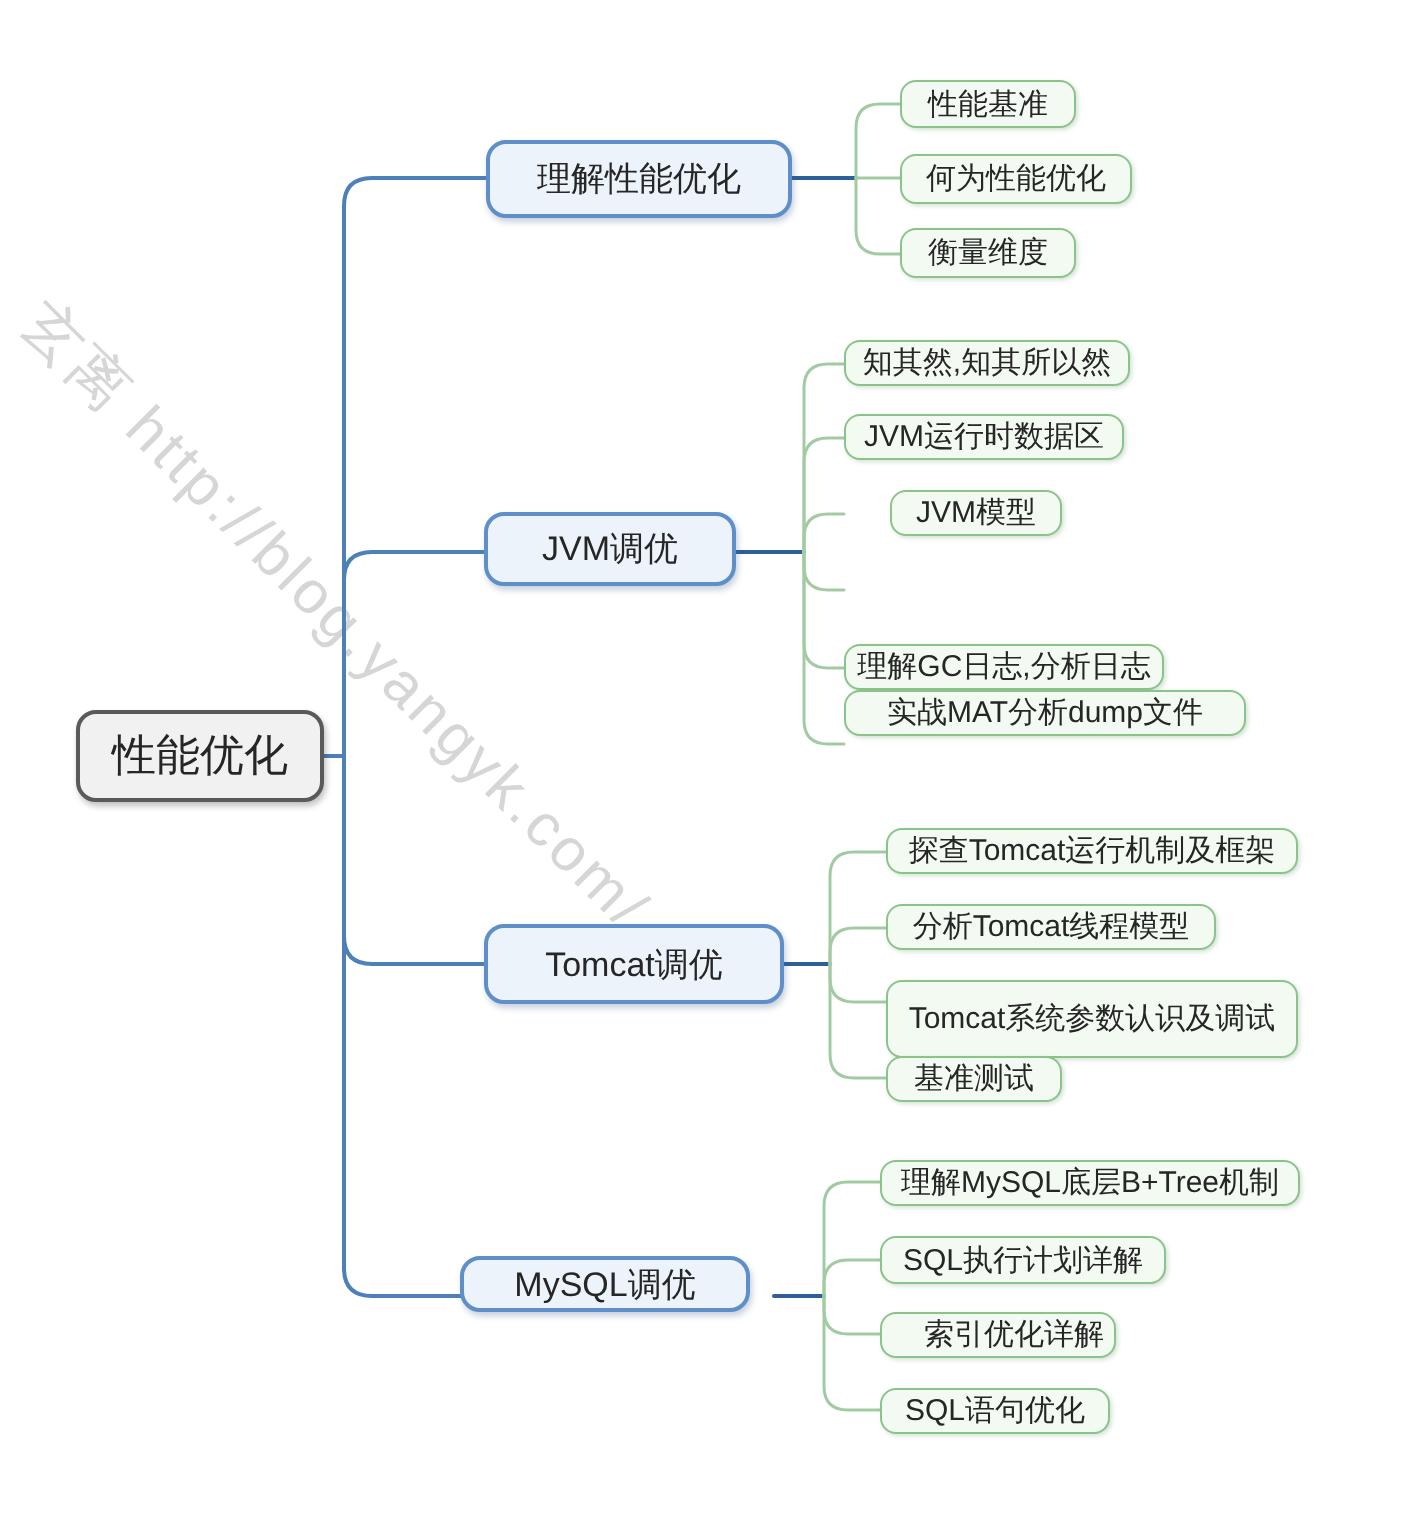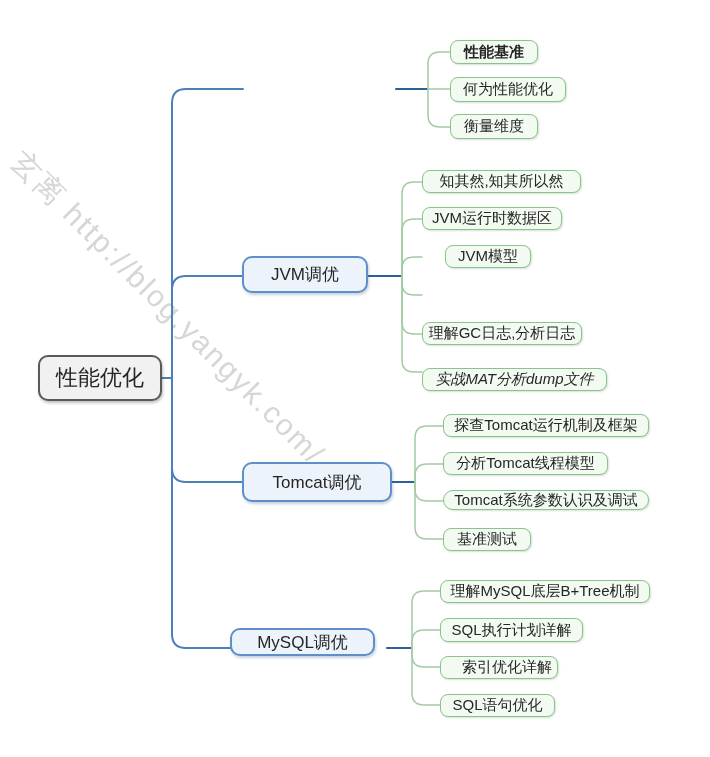--- a/index.html
+++ b/index.html
@@ -106,63 +106,66 @@
       <path d="M412,648 V642 Q412,630 424,630 H440"></path>
       <path d="M412,648 V655 Q412,667 424,667 H440"></path>
       <path d="M412,648 V693 Q412,705 424,705 H440"></path>
     </g>
   </svg>
 
   <div class="node root-node" style="left:38px; top:355px; width:124px; height:46px;">
     <span>性能优化</span>
   </div>
 
+  <div class="node branch-node" style="left:243px; top:70px; width:153px; height:39px;">
+    <span>理解性能优化</span>
+  </div>
   <div class="node branch-node" style="left:242px; top:256px; width:126px; height:37px;">
     <span>JVM调优</span>
   </div>
   <div class="node branch-node" style="left:242px; top:462px; width:150px; height:40px;">
     <span>Tomcat调优</span>
   </div>
   <div class="node branch-node" style="left:230px; top:628px; width:145px; height:28px;">
     <span>MySQL调优</span>
   </div>
 
-  <div class="node child-node" style="left:450px; top:40px; width:88px; height:24px;font-weight:bold;">
+  <div class="node child-node" style="left:450px; top:40px; width:88px; height:24px;">
     <span>性能基准</span>
   </div>
   <div class="node child-node" style="left:450px; top:77px; width:116px; height:25px;">
     <span>何为性能优化</span>
   </div>
   <div class="node child-node" style="left:450px; top:114px; width:88px; height:25px;">
     <span>衡量维度</span>
   </div>
 
-  <div class="node child-node" style="left:422px; top:170px; width:159px; height:23px;">
+  <div class="node child-node" style="left:422px; top:170px; width:143px; height:23px;">
     <span>知其然,知其所以然</span>
   </div>
   <div class="node child-node" style="left:422px; top:207px; width:140px; height:23px;">
     <span>JVM运行时数据区</span>
   </div>
   <div class="node child-node" style="left:422px; top:245px; width:86px; height:23px;margin-left:23px;">
     <span>JVM模型</span>
   </div>
   <div class="node child-node" style="left:422px; top:322px; width:160px; height:23px;">
     <span>理解GC日志,分析日志</span>
   </div>
-  <div class="node child-node" style="left:422px; top:368px; width:185px; height:23px;font-style:italic;">
+  <div class="node child-node" style="left:422px; top:345px; width:201px; height:23px;">
     <span>实战MAT分析dump文件</span>
   </div>
 
   <div class="node child-node" style="left:443px; top:452px; width:165px; height:23px;">
     <span>分析Tomcat线程模型</span>
   </div>
   <div class="node child-node" style="left:443px; top:414px; width:206px; height:23px;">
     <span>探查Tomcat运行机制及框架</span>
   </div>
-  <div class="node child-node" style="left:443px; top:490px; width:206px; height:20px;border-radius:10px;">
+  <div class="node child-node" style="left:443px; top:490px; width:206px; height:39px;">
     <span>Tomcat系统参数认识及调试</span>
   </div>
   <div class="node child-node" style="left:443px; top:528px; width:88px; height:23px;">
     <span>基准测试</span>
   </div>
 
   <div class="node child-node" style="left:440px; top:580px; width:210px; height:23px;">
     <span>理解MySQL底层B+Tree机制</span>
   </div>
   <div class="node child-node" style="left:440px; top:618px; width:143px; height:24px;">

